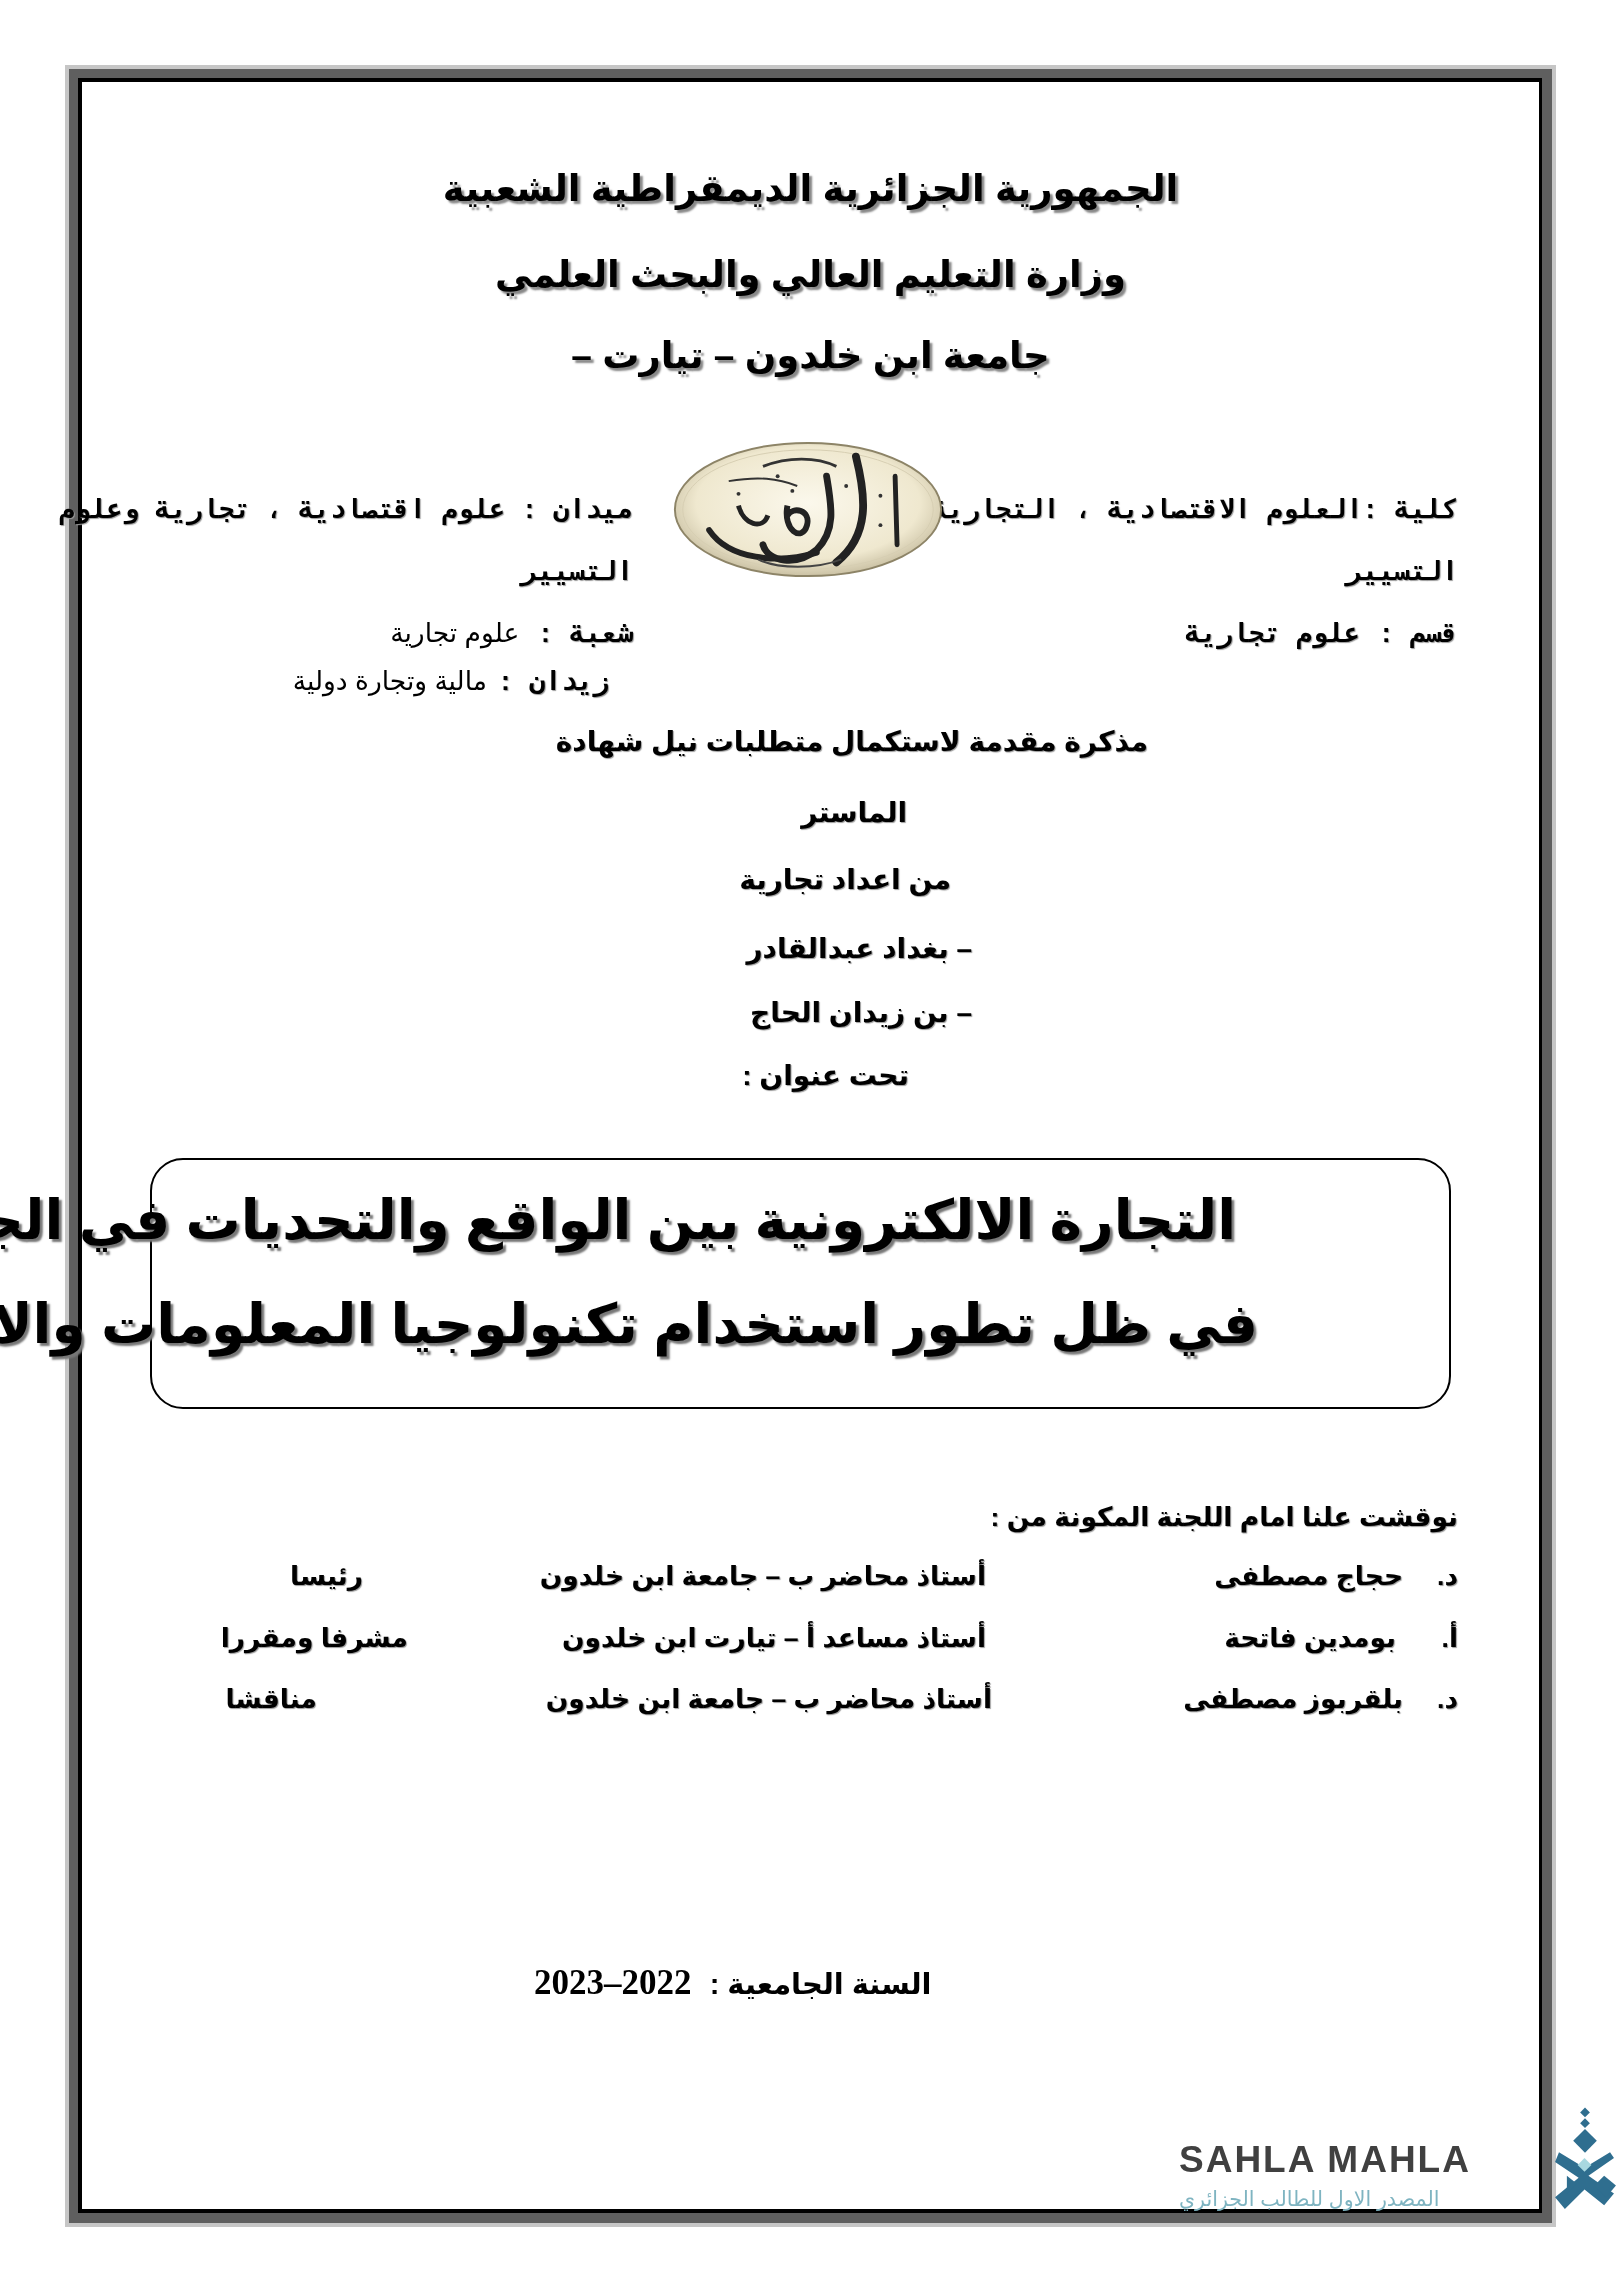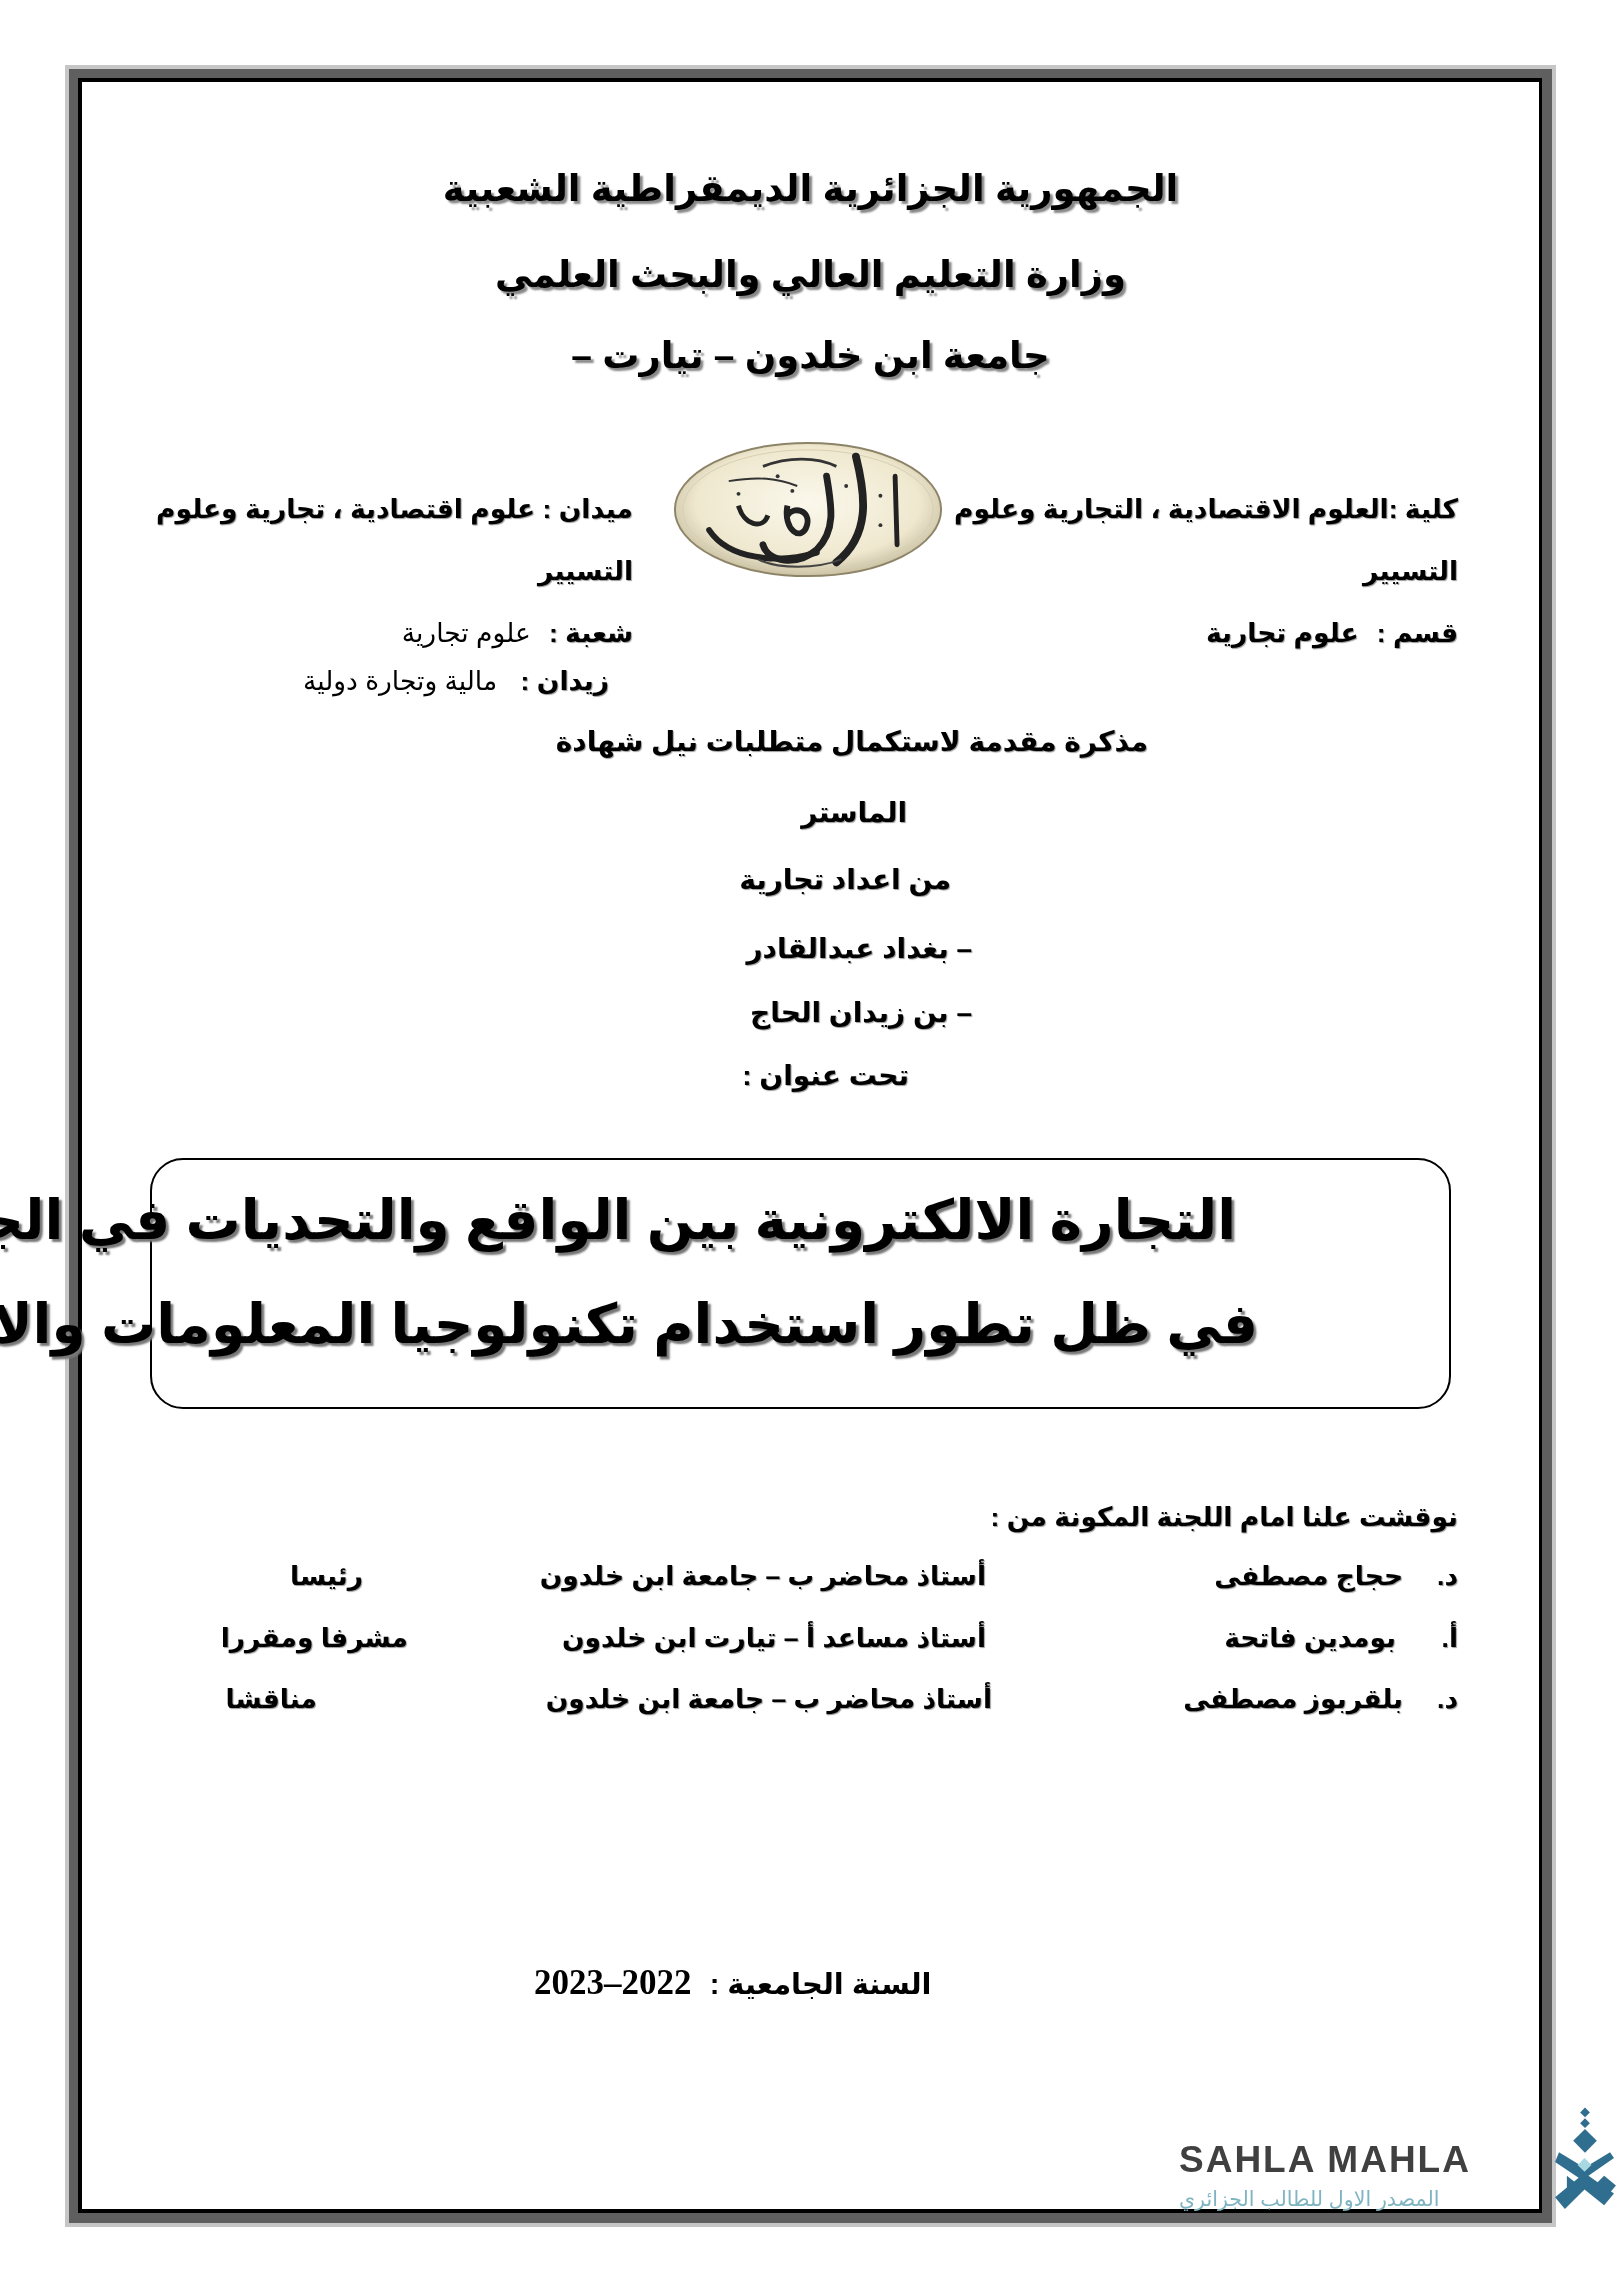--- a/index.html
+++ b/index.html
@@ -15,21 +15,21 @@
                  background:#000; }
   .page        { position:absolute; left:82px; top:82px; width:1457px; height:2127px;
                  background:#fff; }
 
   .rtl { direction:rtl; unicode-bidi:embed; }
   .abs { position:absolute; white-space:nowrap; }
 
   .h1 { font-size:37px; font-weight:bold; text-shadow:2.9px 2.9px 2px #888; }
   .center { left:0; width:1621px; text-align:center; }
 
-  .side { font-size:26.5px; font-weight:bold; text-shadow:1px 1px 1px #999; }
+  .side { font-size:26.5px; font-weight:bold; text-shadow:1px 1px 1px #999;font-family:Liberation Mono, monospace; }
   .side-normal { font-size:26.5px; }
 
   .mid { font-size:28px; font-weight:bold; text-shadow:1px 1px 1px #999; }
 
   .titlebox { position:absolute; left:150px; top:1158px; width:1301px; height:251px;
               border:2.5px solid #000; border-radius:33px; box-sizing:border-box; }
   .title-line { font-size:55px; font-weight:bold; text-shadow:2.9px 2.9px 2px #777; }
 
   .jury { font-size:26.5px; font-weight:bold; text-shadow:1px 1px 1px #999; }
 
@@ -94,21 +94,21 @@
 </svg>
 
 <div class="abs rtl side" style="right:988px; top:493px;">ميدان : علوم اقتصادية ، تجارية وعلوم</div>
 <div class="abs rtl side" style="right:988px; top:555px;">التسيير</div>
 <div class="abs rtl" style="right:988px; top:617px;">
   <span class="side">شعبة :</span>
   <span class="side-normal" style="margin-right:13.7px;">علوم تجارية</span>
 </div>
 <div class="abs rtl" style="right:1012px; top:665px;">
   <span class="side">زيدان :</span>
-  <span class="side-normal" style="margin-right:19px;">مالية وتجارة دولية</span>
+  <span class="side-normal" style="margin-right:6px;">مالية وتجارة دولية</span>
 </div>
 
 <div class="abs rtl mid" style="right:473px; top:725px;text-align:right;">مذكرة مقدمة لاستكمال متطلبات نيل شهادة</div>
 <div class="abs rtl mid" style="right:714px; top:796px;">الماستر</div>
 <div class="abs rtl mid" style="right:670px; top:863px;">من اعداد تجارية</div>
 <div class="abs rtl mid" style="right:649px; top:932px;">– بغداد عبدالقادر</div>
 <div class="abs rtl mid" style="right:649px; top:996px;">– بن زيدان الحاج</div>
 <div class="abs rtl mid" style="right:712px; top:1059px;">تحت عنوان :</div>
 
 <div class="titlebox"></div>

